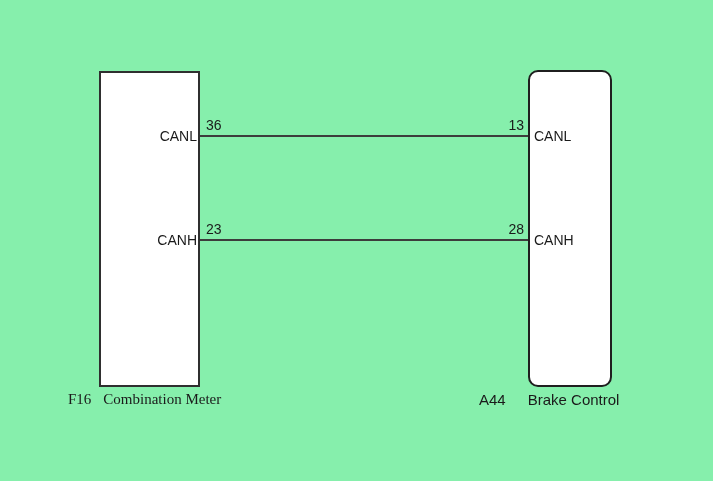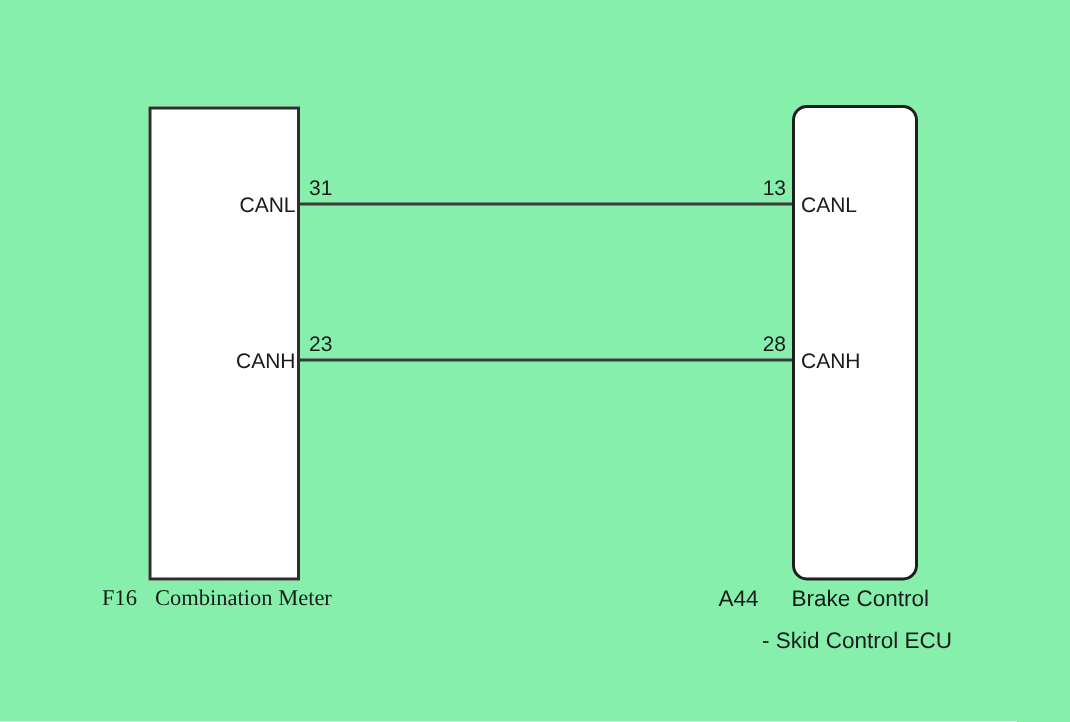--- a/index.html
+++ b/index.html
@@ -93,21 +93,21 @@
   <div class="component-box box-left"></div>
 
   <div class="component-box box-right"></div>
 
   <div class="wire wire-top"></div>
 
   <div class="wire wire-bottom"></div>
 
   <div class="lbl sig-left sig-left-top">CANL</div>
 
-  <div class="lbl pin-left pin-top">31</div>
+  <div class="lbl pin-left pin-top">36</div>
 
   <div class="lbl pin-right pin-top">13</div>
 
   <div class="lbl sig-right sig-right-top">CANL</div>
 
   <div class="lbl sig-left sig-left-bottom">CANH</div>
 
   <div class="lbl pin-left pin-bottom">23</div>
 
   <div class="lbl pin-right pin-bottom">28</div>
@@ -115,15 +115,14 @@
   <div class="lbl sig-right sig-right-bottom">CANH</div>
 
   <div class="caption caption-left">
     <span class="code">F16</span><span>Combination Meter</span>
   </div>
 
   <div class="caption caption-right">
     <span class="code">A44</span><span>Brake Control</span>
   </div>
 
-  <div class="caption caption-sub">- Skid Control ECU</div>
 
 </div>
 
 </body></html>

